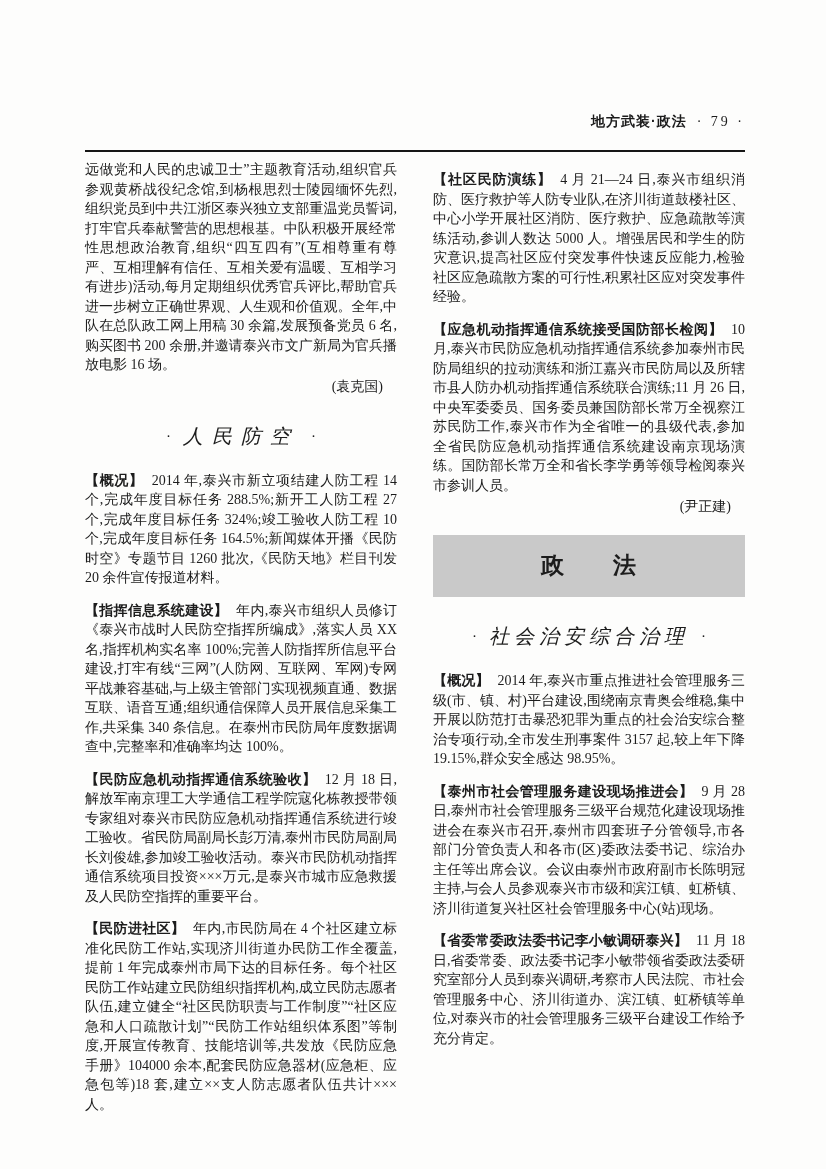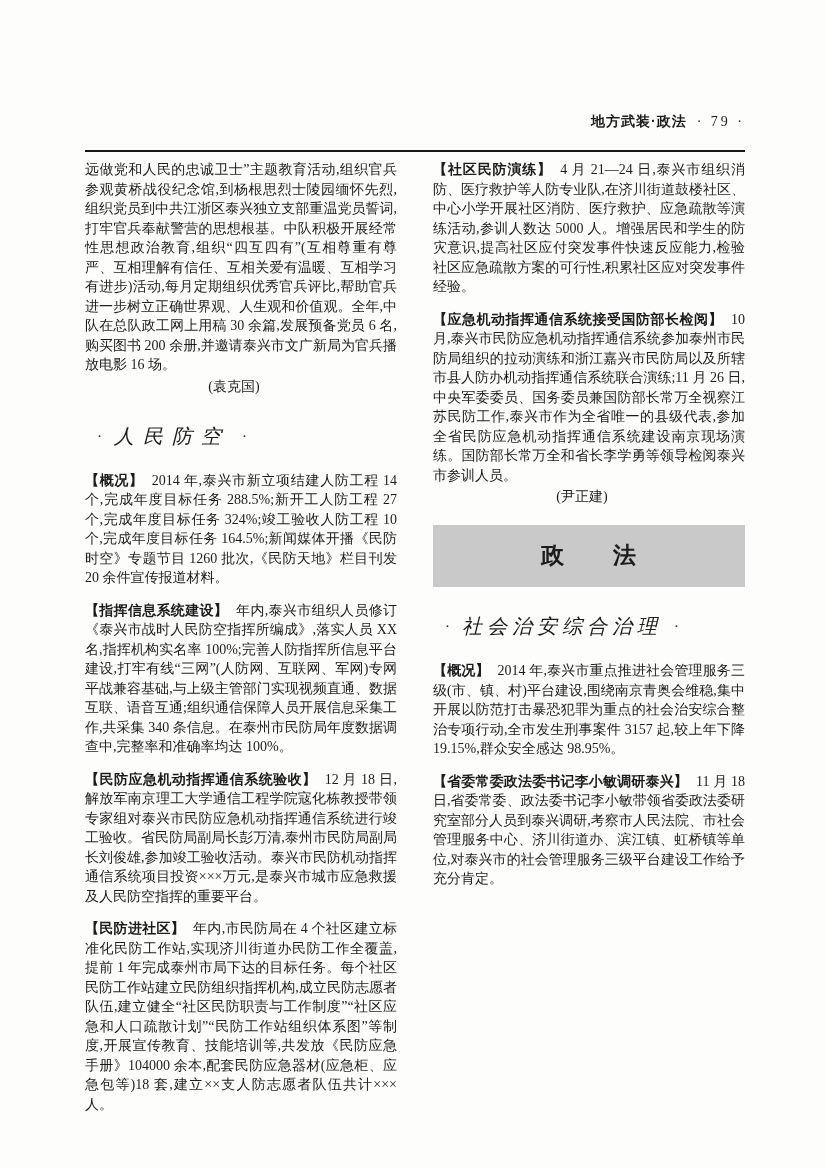--- a/index.html
+++ b/index.html
@@ -35,26 +35,26 @@
   .col{width:320px;font-size:14px;line-height:19.5px;text-align:justify;}
   
   .para{margin:0;}
   .entry{margin:13px 0 0 0;}
   .entry-title{
     font-family:"Liberation Sans","DejaVu Sans",sans-serif;
     font-weight:bold;
     padding-right:8px;
   }
   .signature{
-    text-align:center;padding-right:14px;line-height:20px;margin-top:2px;
+    text-align:right;padding-right:14px;line-height:20px;margin-top:2px;
     font-family:"Liberation Serif","DejaVu Serif",serif;
   }
   
   .section-heading{
-    text-align:left;
+    text-align:center;
     font-size:20px;line-height:26px;
     margin:26px 0 22px 0;
     font-family:"Liberation Serif","DejaVu Serif",serif;
   }
   .section-heading .hdot{margin:0 12px;font-size:15px;vertical-align:2px;}
   .section-heading .htext{letter-spacing:9px;font-style:italic;}
   
   .part-title-box{
     margin:18px 0 0 0;
     height:62px;
@@ -102,21 +102,21 @@
       </p>
 
       <p class="entry">
         <span class="entry-title">【民防进社区】</span><span>年内,市民防局在 4 个社区建立标准化民防工作站,实现济川街道办民防工作全覆盖,提前 1 年完成泰州市局下达的目标任务。每个社区民防工作站建立民防组织指挥机构,成立民防志愿者队伍,建立健全“社区民防职责与工作制度”“社区应急和人口疏散计划”“民防工作站组织体系图”等制度,开展宣传教育、技能培训等,共发放《民防应急手册》104000 余本,配套民防应急器材(应急柜、应急包等)18 套,建立××支人防志愿者队伍共计×××人。</span>
       </p>
 
     </div>
 
     <div class="col">
 
-      <p class="entry" style="margin-top:0">
+      <p class="entry" style="margin-top:10px">
         <span class="entry-title">【社区民防演练】</span><span>4 月 21—24 日,泰兴市组织消防、医疗救护等人防专业队,在济川街道鼓楼社区、中心小学开展社区消防、医疗救护、应急疏散等演练活动,参训人数达 5000 人。增强居民和学生的防灾意识,提高社区应付突发事件快速反应能力,检验社区应急疏散方案的可行性,积累社区应对突发事件经验。</span>
       </p>
 
       <p class="entry">
         <span class="entry-title">【应急机动指挥通信系统接受国防部长检阅】</span><span>10 月,泰兴市民防应急机动指挥通信系统参加泰州市民防局组织的拉动演练和浙江嘉兴市民防局以及所辖市县人防办机动指挥通信系统联合演练;11 月 26 日,中央军委委员、国务委员兼国防部长常万全视察江苏民防工作,泰兴市作为全省唯一的县级代表,参加全省民防应急机动指挥通信系统建设南京现场演练。国防部长常万全和省长李学勇等领导检阅泰兴市参训人员。</span>
       </p>
 
 
       <div class="signature">(尹正建)</div>
 
@@ -125,20 +125,23 @@
       </div>
 
       <div class="section-heading">
         <span class="hdot">·</span><span class="htext" style="letter-spacing:5px">社会治安综合治理</span><span class="hdot">·</span>
       </div>
 
       <p class="entry" style="margin-top:8px">
         <span class="entry-title">【概况】</span><span>2014 年,泰兴市重点推进社会管理服务三级(市、镇、村)平台建设,围绕南京青奥会维稳,集中开展以防范打击暴恐犯罪为重点的社会治安综合整治专项行动,全市发生刑事案件 3157 起,较上年下降 19.15%,群众安全感达 98.95%。</span>
       </p>
 
+      <p class="entry">
+        <span class="entry-title">【泰州市社会管理服务建设现场推进会】</span><span>9 月 28 日,泰州市社会管理服务三级平台规范化建设现场推进会在泰兴市召开,泰州市四套班子分管领导,市各部门分管负责人和各市(区)委政法委书记、综治办主任等出席会议。会议由泰州市政府副市长陈明冠主持,与会人员参观泰兴市市级和滨江镇、虹桥镇、济川街道复兴社区社会管理服务中心(站)现场。</span>
+      </p>
 
       <p class="entry">
         <span class="entry-title">【省委常委政法委书记李小敏调研泰兴】</span><span>11 月 18 日,省委常委、政法委书记李小敏带领省委政法委研究室部分人员到泰兴调研,考察市人民法院、市社会管理服务中心、济川街道办、滨江镇、虹桥镇等单位,对泰兴市的社会管理服务三级平台建设工作给予充分肯定。</span>
       </p>
 
     </div>
 
   </div>
 </div>
 

